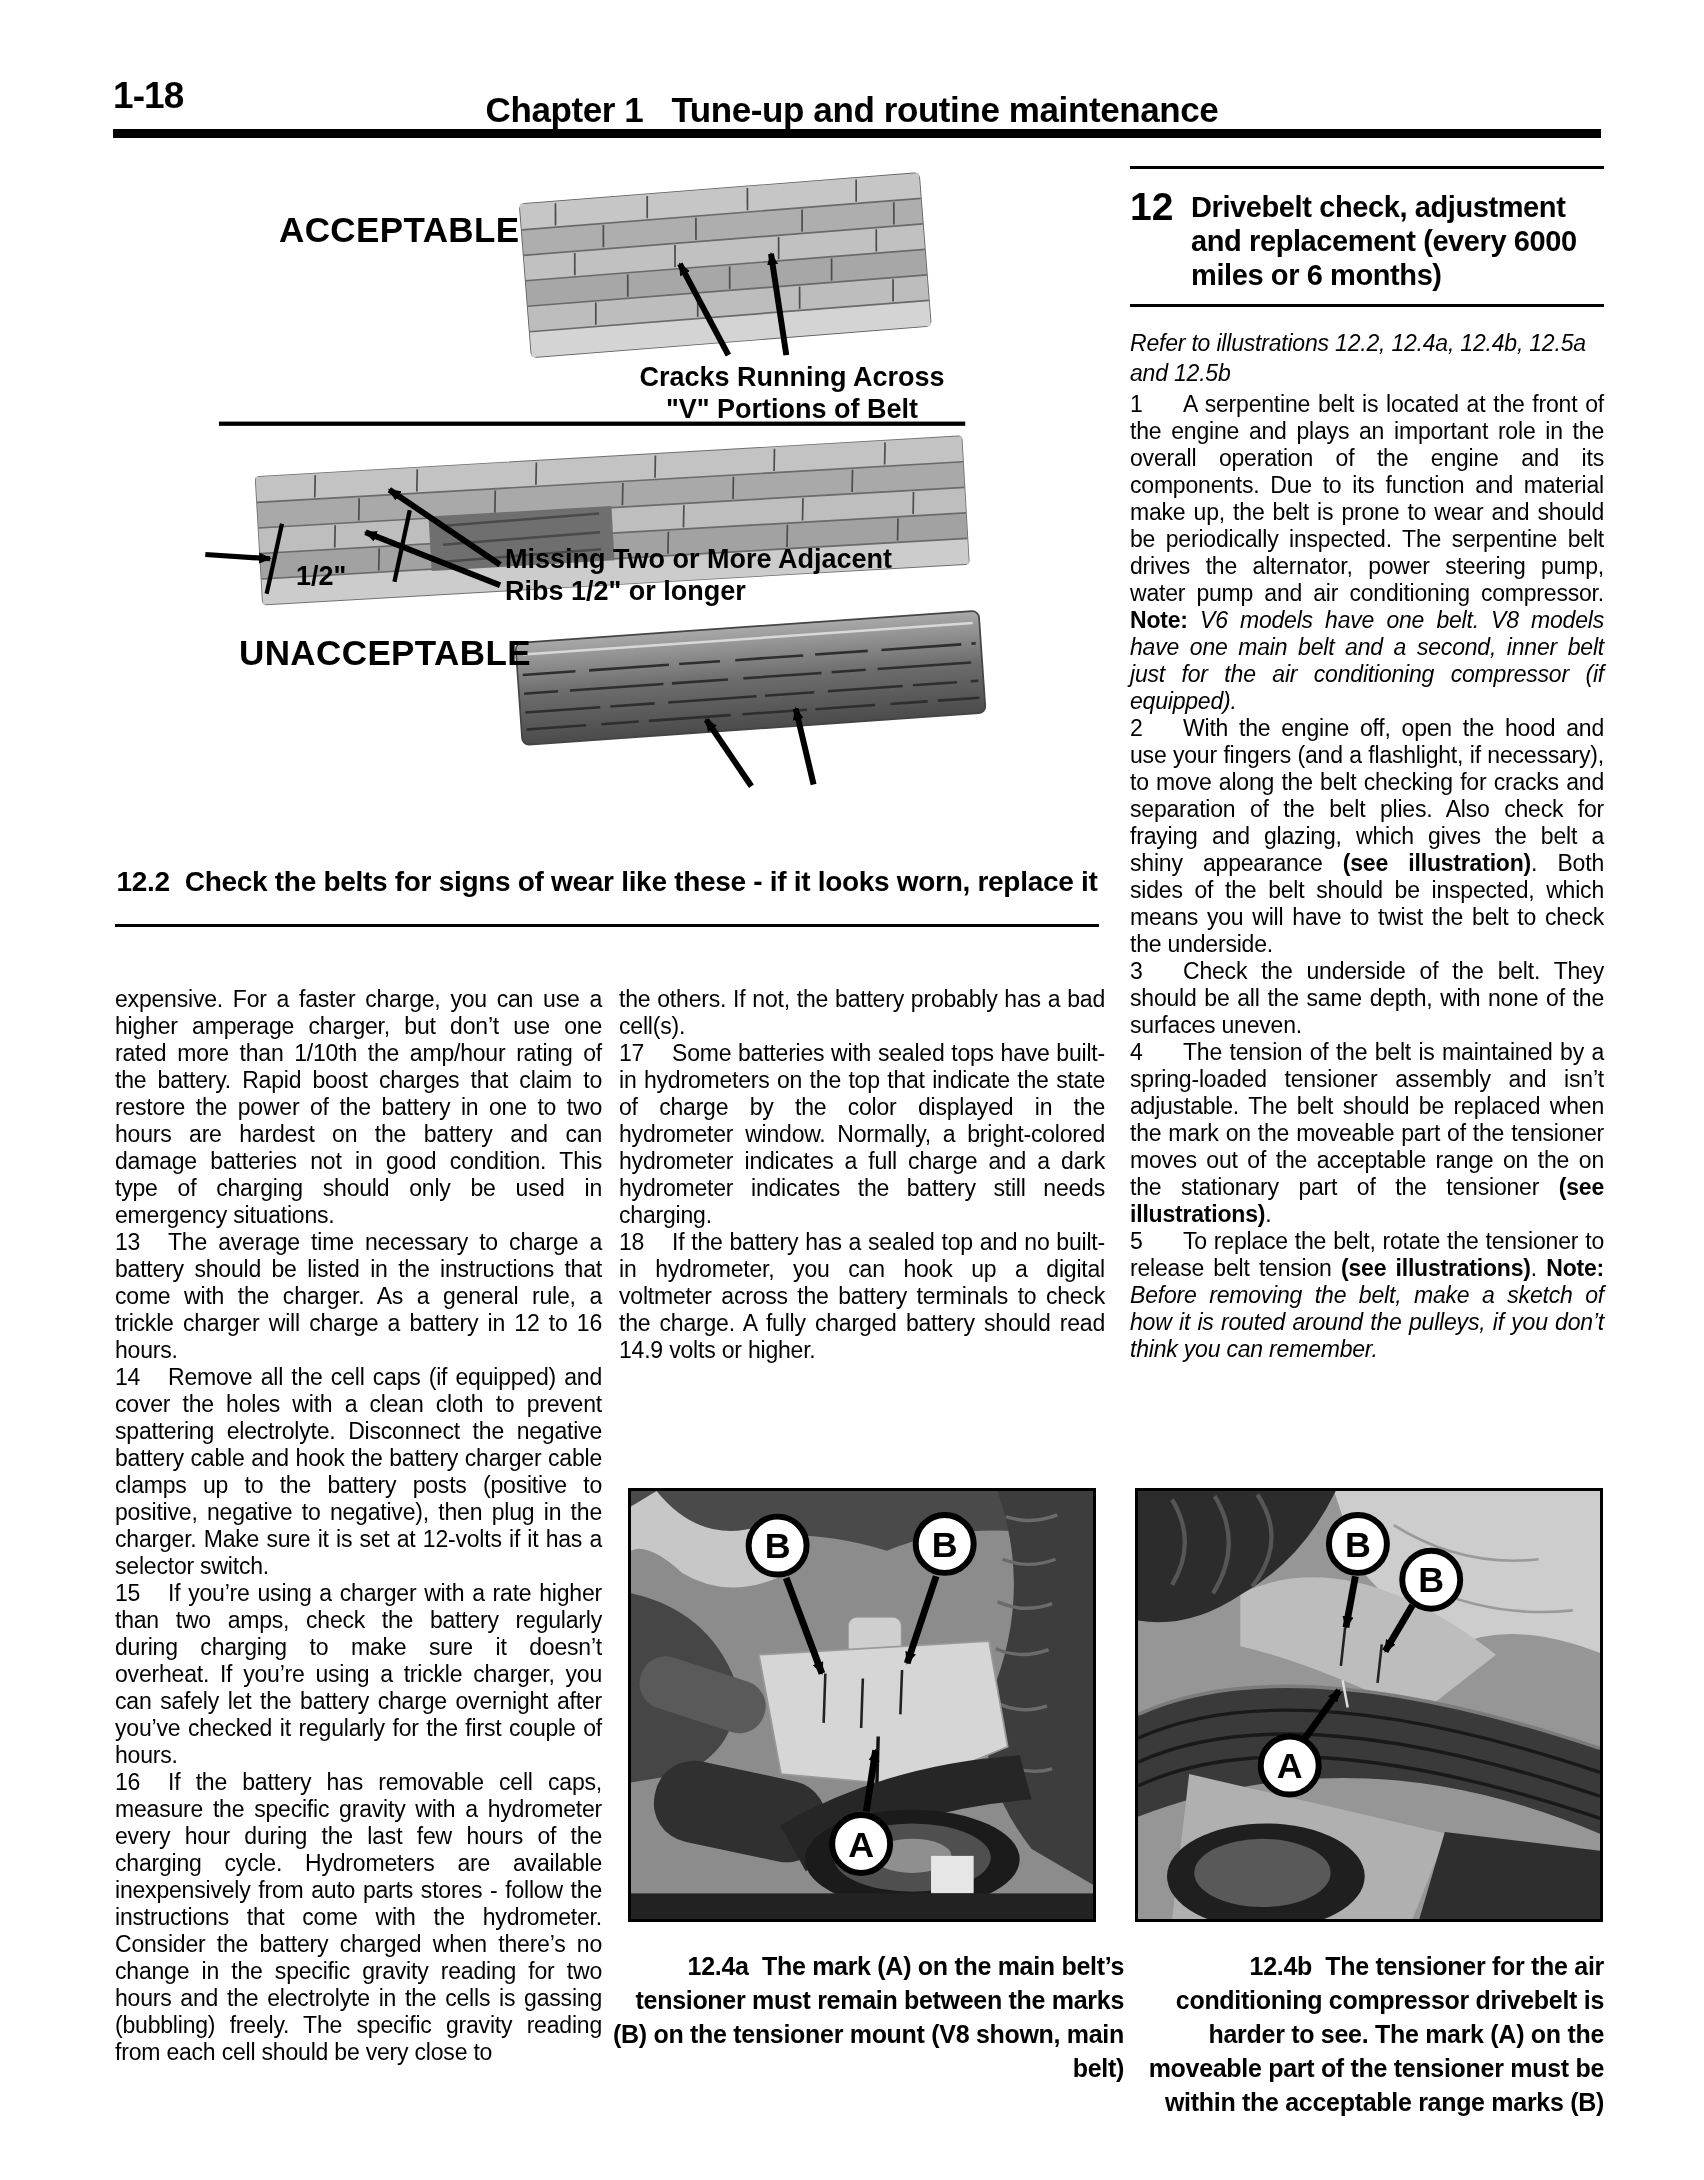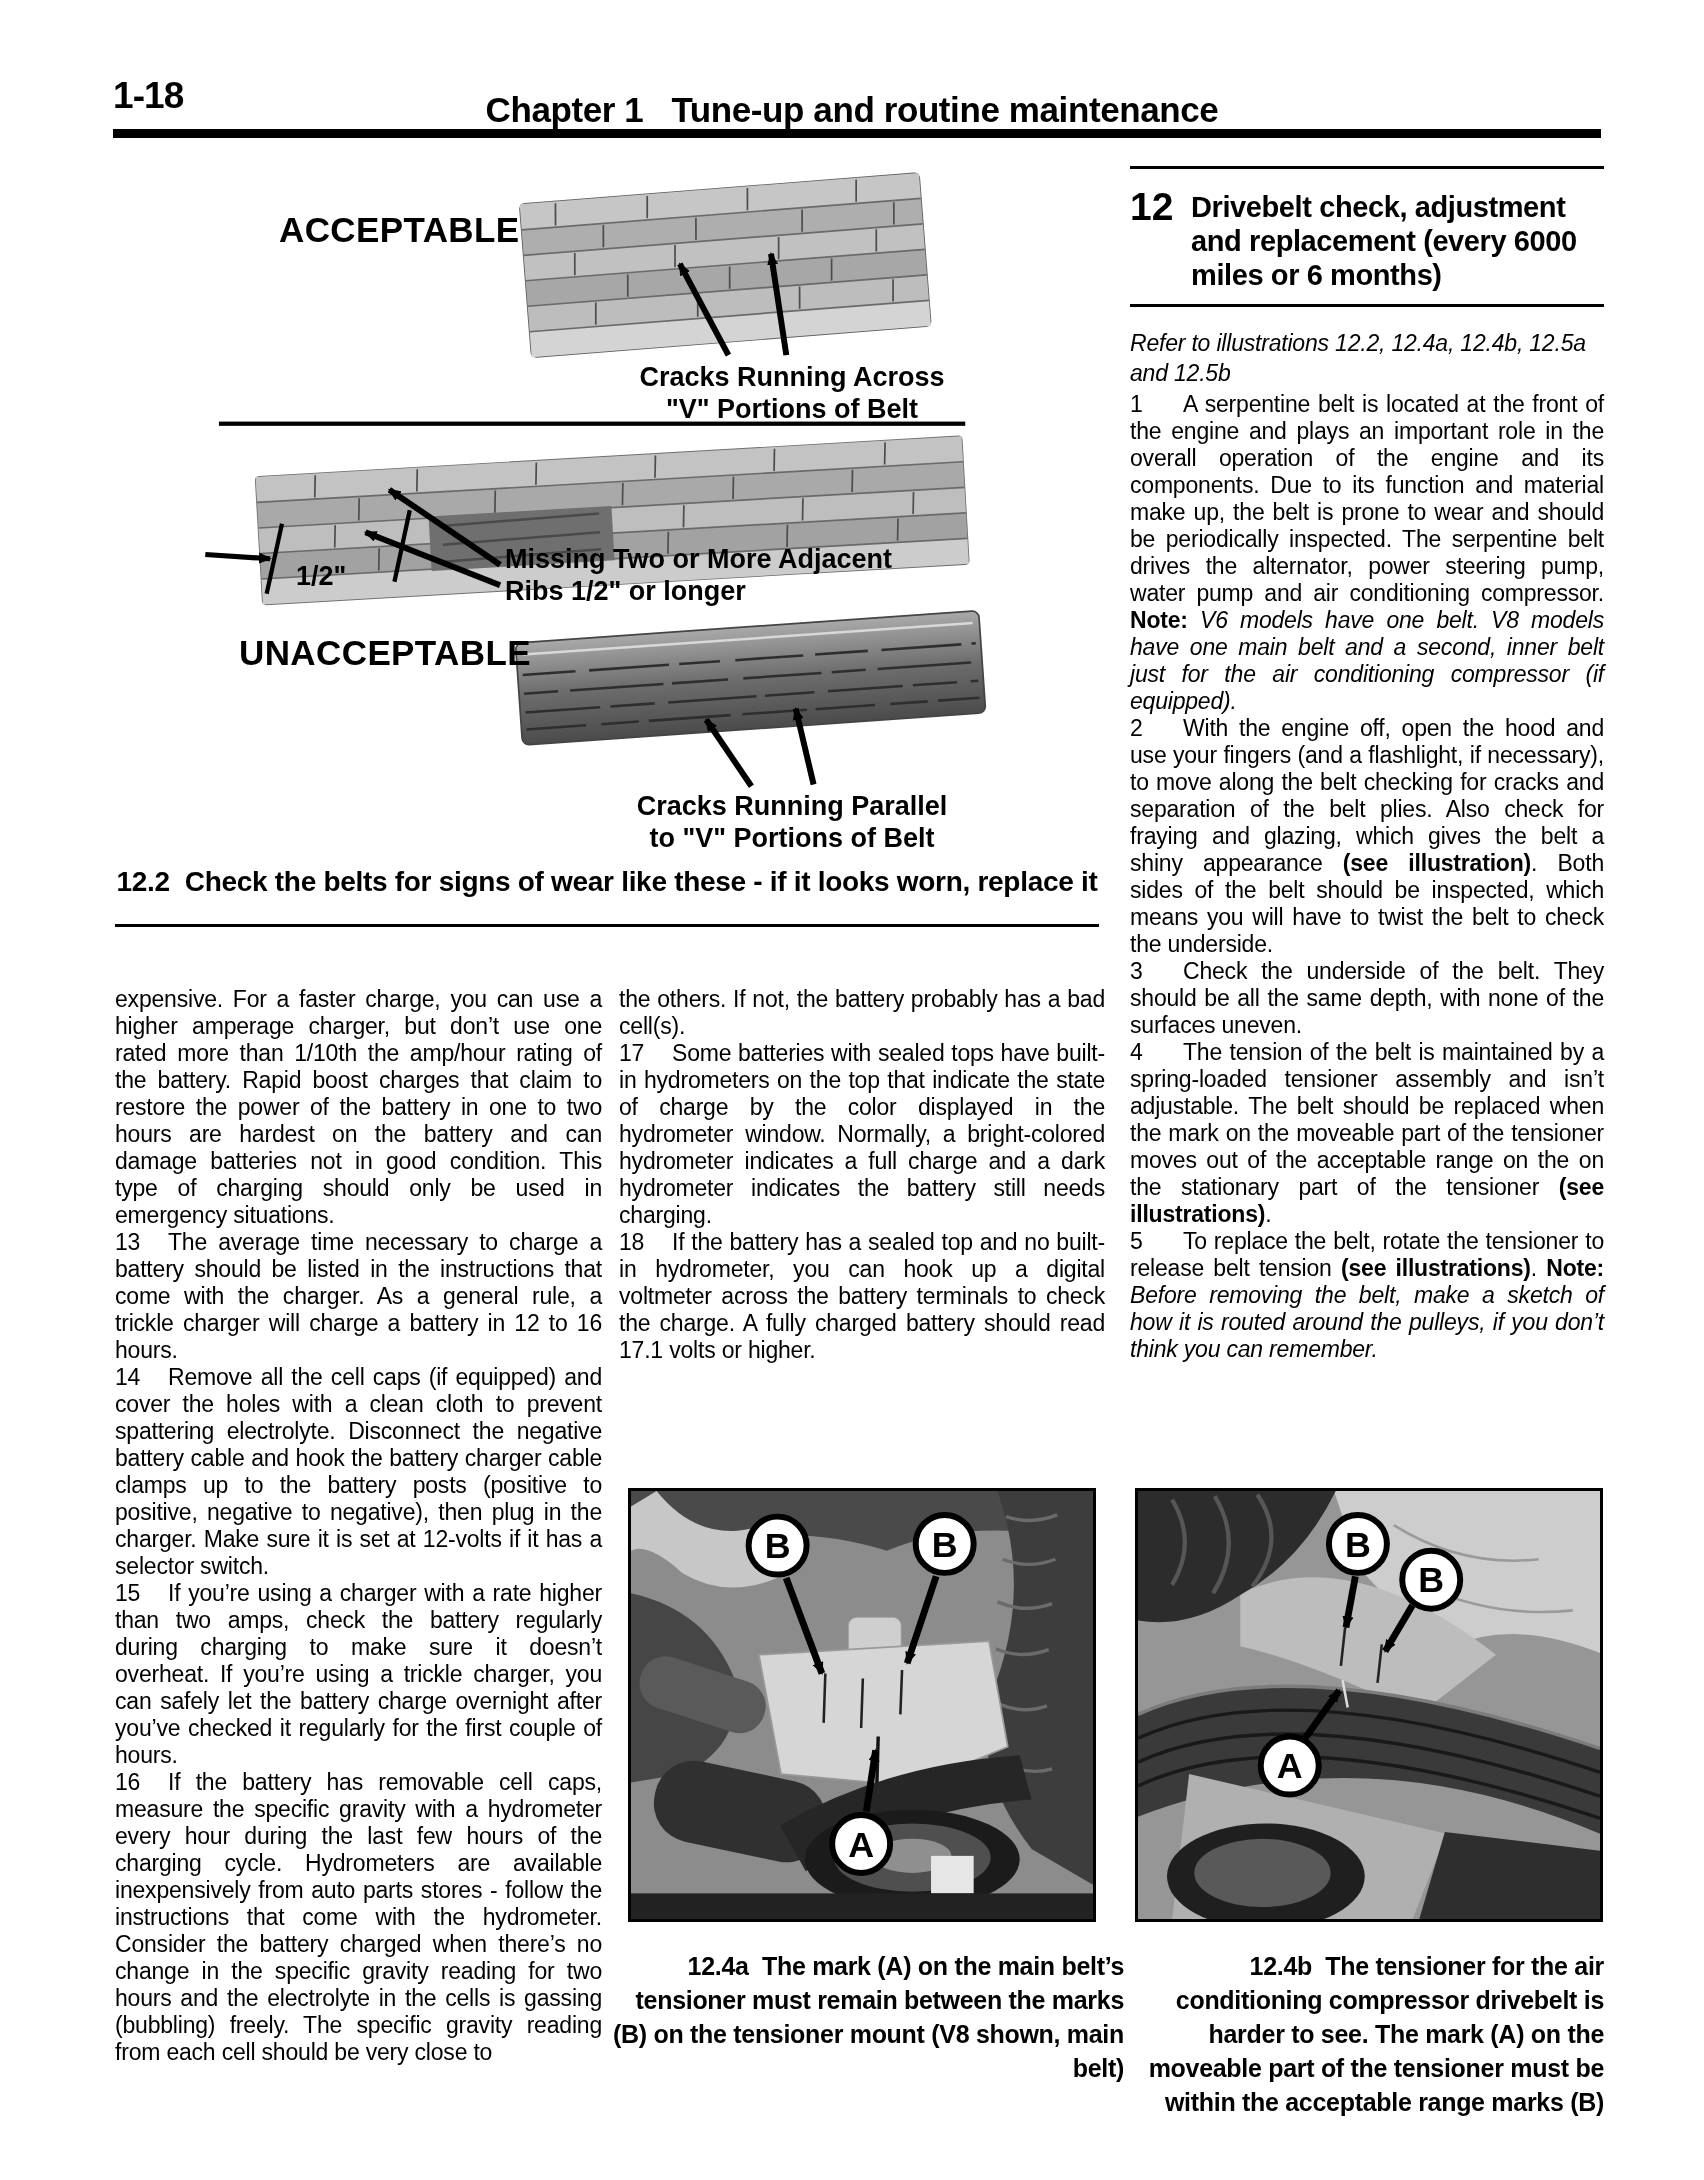--- a/index.html
+++ b/index.html
@@ -195,41 +195,37 @@
 
   <div id="measure-label">1/2"</div>
 
   <div class="fig-callout" style="left:390px;top:378px;width:417px;">
     <div>Missing Two or More Adjacent</div>
     <div>Ribs 1/2" or longer</div>
   </div>
 
   <div class="fig-big-label" style="left:124px;top:467px;">UNACCEPTABLE</div>
 
-  <div class="fig-callout center" style="left:511px;top:625px;width:332px;">
-    <div>Cracks Running Parallel</div>
-    <div>to "V" Portions of Belt</div>
-  </div>
 
   <div id="fig-caption">12.2  Check the belts for signs of wear like these - if it looks worn, replace it</div>
 </div>
 
 <div class="abs rule" id="rule-mid"></div>
 
 <div class="col" id="col-left">
     <p class="para"><span>expensive. For a faster charge, you can use a higher amperage charger, but don’t use one rated more than 1/10th the amp/hour rating of the battery. Rapid boost charges that claim to restore the power of the battery in one to two hours are hardest on the battery and can damage batteries not in good condition. This type of charging should only be used in emergency situations.</span></p>
     <p class="para"><span class="pnum">13</span><span>The average time necessary to charge a battery should be listed in the instructions that come with the charger. As a general rule, a trickle charger will charge a battery in 12 to 16 hours.</span></p>
     <p class="para"><span class="pnum">14</span><span>Remove all the cell caps (if equipped) and cover the holes with a clean cloth to prevent spattering electrolyte. Disconnect the negative battery cable and hook the battery charger cable clamps up to the battery posts (positive to positive, negative to negative), then plug in the charger. Make sure it is set at 12-volts if it has a selector switch.</span></p>
     <p class="para"><span class="pnum">15</span><span>If you’re using a charger with a rate higher than two amps, check the battery regularly during charging to make sure it doesn’t overheat. If you’re using a trickle charger, you can safely let the battery charge overnight after you’ve checked it regularly for the first couple of hours.</span></p>
     <p class="para"><span class="pnum">16</span><span>If the battery has removable cell caps, measure the specific gravity with a hydrometer every hour during the last few hours of the charging cycle. Hydrometers are available inexpensively from auto parts stores - follow the instructions that come with the hydrometer. Consider the battery charged when there’s no change in the specific gravity reading for two hours and the electrolyte in the cells is gassing (bubbling) freely. The specific gravity reading from each cell should be very close to</span></p>
   </div>
 <div class="col" id="col-middle">
     <p class="para"><span>the others. If not, the battery probably has a bad cell(s).</span></p>
     <p class="para"><span class="pnum">17</span><span>Some batteries with sealed tops have built-in hydrometers on the top that indicate the state of charge by the color displayed in the hydrometer window. Normally, a bright-colored hydrometer indicates a full charge and a dark hydrometer indicates the battery still needs charging.</span></p>
-    <p class="para"><span class="pnum">18</span><span>If the battery has a sealed top and no built-in hydrometer, you can hook up a digital voltmeter across the battery terminals to check the charge. A fully charged battery should read 17.1 volts or higher.</span></p>
+    <p class="para"><span class="pnum">18</span><span>If the battery has a sealed top and no built-in hydrometer, you can hook up a digital voltmeter across the battery terminals to check the charge. A fully charged battery should read 14.9 volts or higher.</span></p>
   </div>
 
 <div class="col" id="col-right">
   <div class="thin-rule"></div>
   <div id="section-head">
     <div id="section-num">12</div>
     <div id="section-title">Drivebelt check, adjustment and replacement (every 6000 miles or 6 months)</div>
   </div>
   <div class="thin-rule" id="rule-r2"></div>
   <p id="refer-note">Refer to illustrations 12.2, 12.4a, 12.4b, 12.5a and 12.5b</p>

